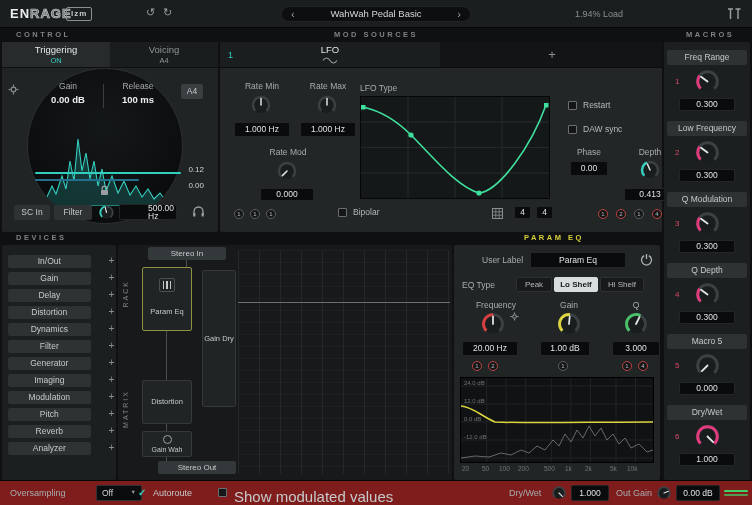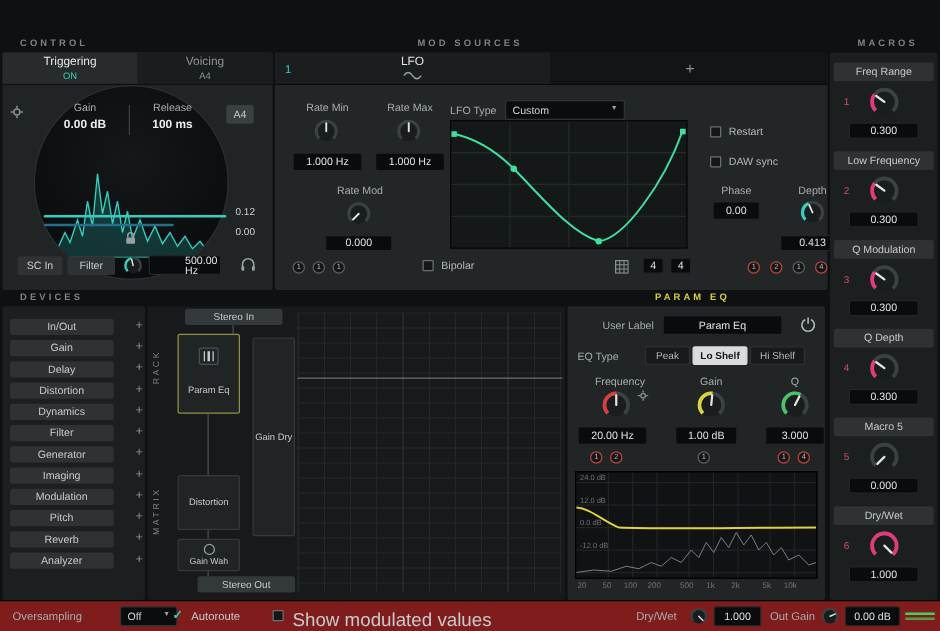--- a/index.html
+++ b/index.html
@@ -95,20 +95,35 @@
 
   
   .footer{position:absolute;left:0;top:480px;width:752px;height:25px;background:#7f1d1d;border-top:1px solid #060707;display:block;}
   .meter-line{position:absolute;width:24px;height:2px;background:#43d063;border-radius:1px;}
 </style>
 </head>
 <body>
 
 <div class="app">
 
+  <div class="topbar">
+    <div class="abs logo"><span class="logo-en">EN</span><span class="logo-rage">RAGE</span></div>
+    <div class="abs brand-badge">lzm</div>
+    <span class="abs histbtn" style="left:146px;">↺</span>
+    <span class="abs histbtn" style="left:163px;">↻</span>
+    <div class="abs preset">
+      <span class="preset-arrow">‹</span>
+      <span>WahWah Pedal Basic</span>
+      <span class="preset-arrow">›</span>
+    </div>
+    <span class="abs cpu">1.94% Load</span>
+    <svg class="abs" style="right:10px;top:8px;" width="15" height="12" viewBox="0 0 15 12">
+      <path d="M1,1 h5 M3.5,1 v10 M8.5,1 h5 M11,1 v10" stroke="#9aa0a1" stroke-width="1.4" fill="none"></path>
+    </svg>
+  </div>
 
   <span class="abs seclbl" style="left:16px;top:31px;">CONTROL</span>
   <span class="abs seclbl" style="left:0;right:0;top:31px;text-align:center;">MOD SOURCES</span>
   <span class="abs seclbl" style="left:686px;top:31px;">MACROS</span>
   <span class="abs seclbl" style="left:16px;top:234px;">DEVICES</span>
   <span class="abs seclbl" style="left:524px;top:234px;color:#d9cf3a;">PARAM EQ</span>
 
   <div class="control-panel">
     <div class="ctl-tabs">
       <div class="ctl-tab active">
@@ -197,24 +212,20 @@
     <div class="abs lbl" style="left:80px;top:40px;width:56px;text-align:center;">Rate Max</div>
     <div class="abs knob" style="left:96px;top:52px;width:22px;height:22px;">
         <svg viewBox="0 0 22 22" width="100%" height="100%">
           <circle cx="11" cy="11" r="8" fill="#1a1d1e" stroke="#3c4144" stroke-width="2.4" stroke-dasharray="37.69911184307752 50.26548245743669" transform="rotate(135 11 11)"></circle>
           <line x1="11" y1="11" x2="10.999999999999998" y2="4.5" stroke="#e2e5e6" stroke-width="1.5" stroke-linecap="round"></line>
         </svg>
       </div>
     <div class="abs kbox" style="left:80px;top:80px;width:56px;height:15px;">1.000 Hz</div>
 
     <div class="abs lbl" style="left:140px;top:42px;">LFO Type</div>
-    <div class="abs dd" style="left:184px;top:38px;width:96px;height:16px;">
-      <span>Custom</span>
-      <span class="caret">▼</span>
-    </div>
 
     <div class="abs lbl" style="left:36px;top:106px;width:64px;text-align:center;">Rate Mod</div>
     <div class="abs knob" style="left:56px;top:118px;width:22px;height:22px;">
         <svg viewBox="0 0 22 22" width="100%" height="100%">
           <circle cx="11" cy="11" r="8" fill="#1a1d1e" stroke="#3c4144" stroke-width="2.4" stroke-dasharray="37.69911184307752 50.26548245743669" transform="rotate(135 11 11)"></circle>
           <circle cx="11" cy="11" r="8" fill="none" stroke="#35cfc0" stroke-width="2.4" stroke-dasharray="0 50.26548245743669" transform="rotate(135 11 11)"></circle>
           <line x1="11" y1="11" x2="6.403805922287441" y2="15.59619407771256" stroke="#e2e5e6" stroke-width="1.5" stroke-linecap="round"></line>
         </svg>
       </div>
     <div class="abs kbox" style="left:40px;top:146px;width:54px;height:13px;">0.000</div>
@@ -423,21 +434,21 @@
     <div class="conn" style="left:68px;top:15px;height:7px;"></div>
     <div class="node" style="left:24px;top:22px;width:50px;height:64px;border-color:#8f9243;justify-content:flex-start;padding-top:10px;gap:16px;">
       <div class="node-icon">
           <i></i>
           <i></i>
           <i></i>
         </div>
       <div class="node-label">Param Eq</div>
     </div>
 
-    <div class="node" style="left:84px;top:25px;width:34px;height:159px;justify-content:center;">
+    <div class="node" style="left:84px;top:25px;width:34px;height:137px;justify-content:center;">
       <div class="node-label">Gain Dry</div>
     </div>
 
     <div class="conn" style="left:48px;top:86px;height:49px;"></div>
     <div class="node" style="left:24px;top:135px;width:50px;height:44px;justify-content:center;">
       <div class="node-label">Distortion</div>
     </div>
 
     <div class="conn" style="left:48px;top:179px;height:7px;"></div>
     <div class="node" style="left:24px;top:186px;width:50px;height:26px;justify-content:center;gap:2px;">

